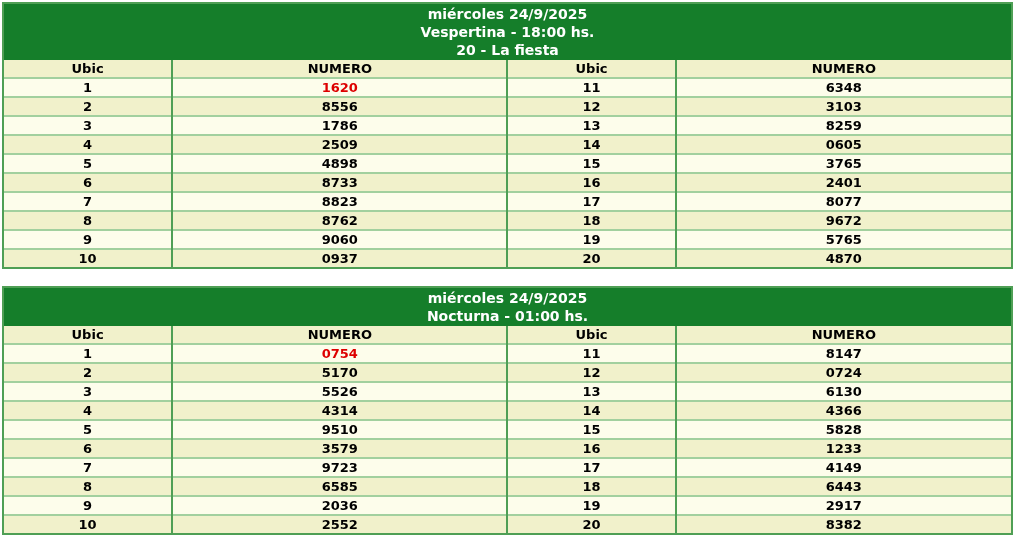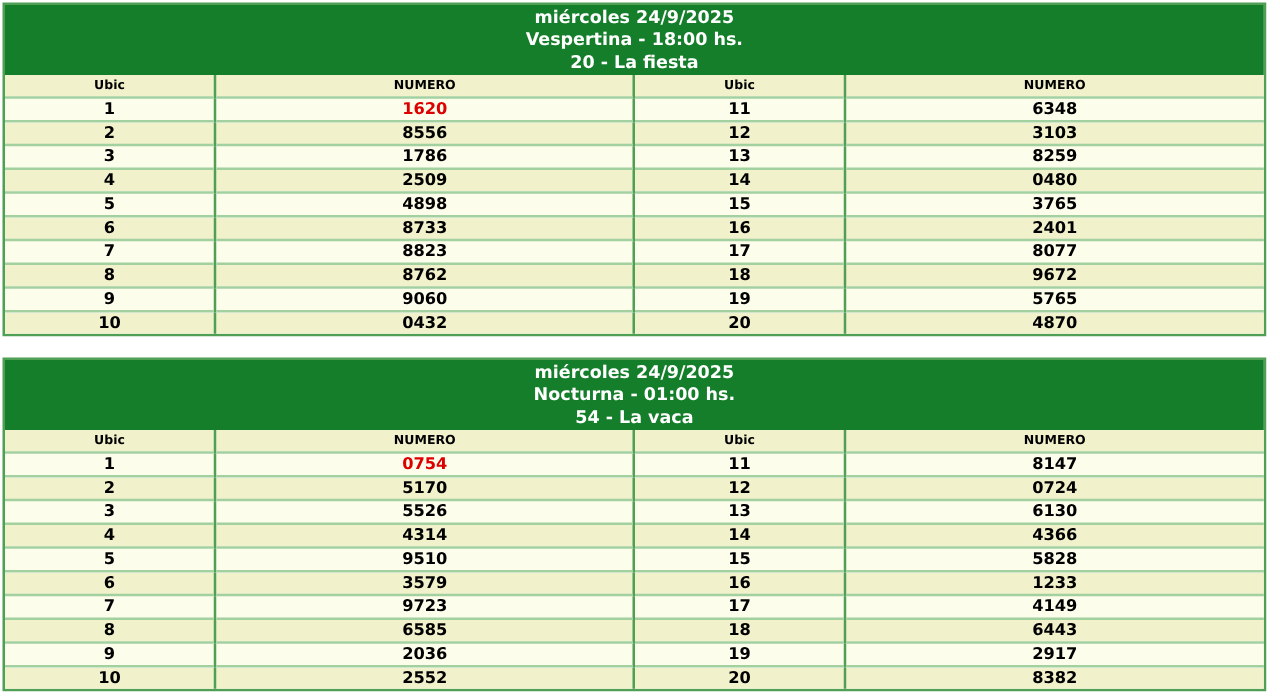--- a/index.html
+++ b/index.html
@@ -47,21 +47,21 @@
     border-top: 2px solid var(--row-border, #a2d09e);
     border-left: 2px solid var(--grid-border, #4f9f55);
     overflow: hidden;
     white-space: nowrap;
   }
   table.results th:first-child,
   table.results td:first-child { border-left: none; }
   table.results thead th {
     border-top: none;
     background: var(--row-even, #f1f1cb);
-    font-size: 10px;
+    font-size: 13px;
   }
   table.results tbody tr:nth-child(odd) td  { background: var(--row-odd, #fdfdeb); }
   table.results tbody tr:nth-child(even) td { background: var(--row-even, #f1f1cb); }
   td.red { color: var(--winning-number, #dd0000); }
 </style>
 </head>
 <body>
 
 <div class="page">
 
@@ -102,21 +102,21 @@
         <tr>
           <td>3</td>
           <td>1786</td>
           <td>13</td>
           <td>8259</td>
         </tr>
         <tr>
           <td>4</td>
           <td>2509</td>
           <td>14</td>
-          <td>0480</td>
+          <td>0605</td>
         </tr>
         <tr>
           <td>5</td>
           <td>4898</td>
           <td>15</td>
           <td>3765</td>
         </tr>
         <tr>
           <td>6</td>
           <td>8733</td>
@@ -136,33 +136,32 @@
           <td>9672</td>
         </tr>
         <tr>
           <td>9</td>
           <td>9060</td>
           <td>19</td>
           <td>5765</td>
         </tr>
         <tr>
           <td>10</td>
-          <td>0432</td>
+          <td>0937</td>
           <td>20</td>
           <td>4870</td>
         </tr>
       </tbody>
     </table>
   </section>
 
   <section class="draw-section">
     <header class="draw-header">
       <div>miércoles 24/9/2025</div>
       <div>Nocturna - 01:00 hs.</div>
-      <div>54 - La vaca</div>
     </header>
     <table class="results">
       <colgroup>
           <col class="c-ubic">
           <col class="c-num">
           <col class="c-ubic">
           <col class="c-num">
         </colgroup>
       <thead>
         <tr>

